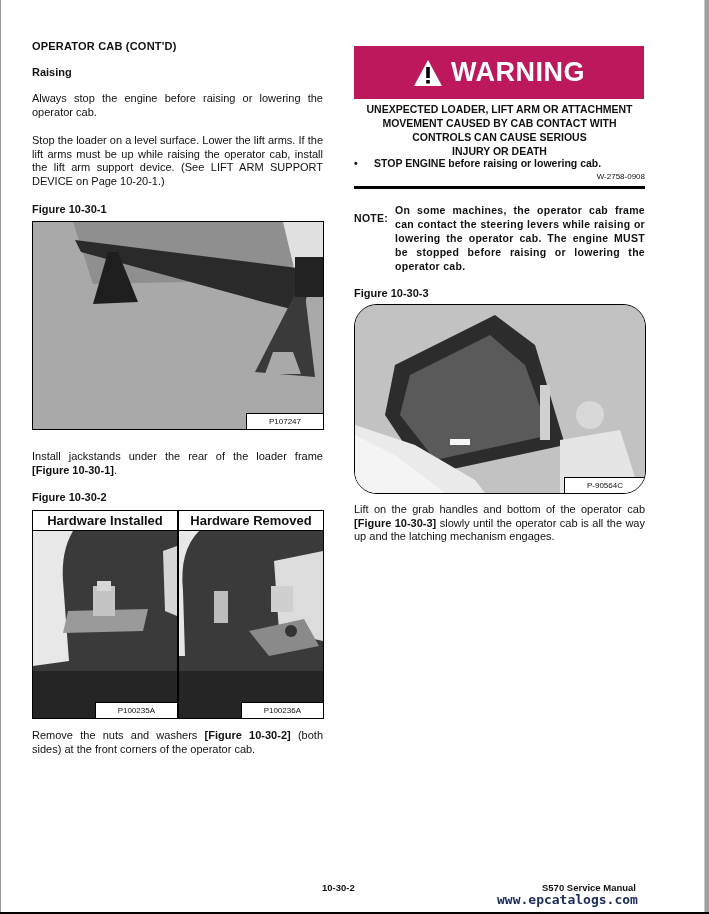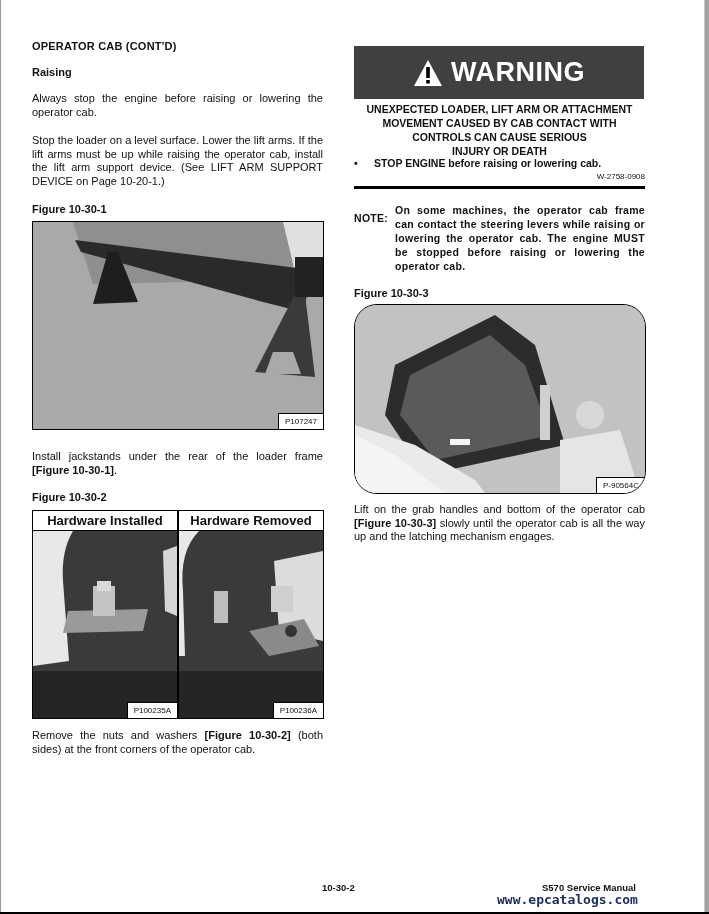--- a/index.html
+++ b/index.html
@@ -16,23 +16,23 @@
   .col-right { left: 354px; top: 0; width: 291px; }
 
   .abs { position: absolute; }
   .section-title { font-size: 11px; font-weight: bold; letter-spacing: 0.2px; }
   .subhead { font-size: 11px; font-weight: bold; }
   .para { font-size: 11px; line-height: 13.5px; text-align: justify; }
   .para b { font-weight: bold; }
   .fig-label { font-size: 11px; font-weight: bold; }
 
   .figure-box { position: absolute; border: 1px solid #000; background: #a8a8a8; overflow: hidden; }
-  .fig-code { position: absolute; right: 0; bottom: 0; background: #fff; border-left: 1px solid #000; border-top: 1px solid #000; font-size: 8px; padding: 3px 6px; }
+  .fig-code { position: absolute; right: 0; bottom: 0; background: #fff; border-left: 1px solid #000; border-top: 1px solid #000; font-size: 8px; padding: 3px 22px; }
 
-  .warning-bar { position: absolute; left: 0; top: 46px; width: 290px; height: 53px; background: #404040; color: #fff; display: flex; align-items: center; justify-content: center; }
+  .warning-bar { position: absolute; left: 0; top: 46px; width: 290px; height: 53px; background: #be185d; color: #fff; display: flex; align-items: center; justify-content: center; }
   .warning-title { font-size: 27px; font-weight: bold; letter-spacing: 0.5px; margin-left: 8px; }
   .warning-msg { position: absolute; left: 0; top: 102px; width: 291px; text-align: center; font-size: 10.5px; font-weight: bold; line-height: 14px; }
   .warning-bullet { position: absolute; left: 0; top: 157px; width: 291px; font-size: 10.5px; font-weight: bold; }
   .warning-bullet .dot { position: absolute; left: 0; }
   .warning-bullet .txt { position: absolute; left: 20px; white-space: nowrap; }
   .warning-code { position: absolute; right: 0; top: 172px; font-size: 8px; }
   .warning-rule { position: absolute; left: 0; top: 186px; width: 291px; height: 3px; background: #000; }
 
   .note { position: absolute; left: 0; top: 203px; width: 291px; font-size: 10.5px; font-weight: bold; line-height: 14px; letter-spacing: 0.3px; }
   .note .note-label { position: absolute; left: 0; top: 8px; }

